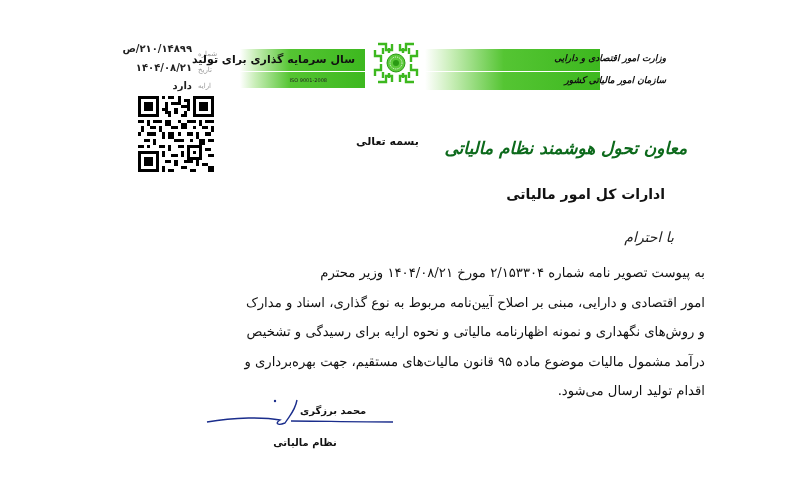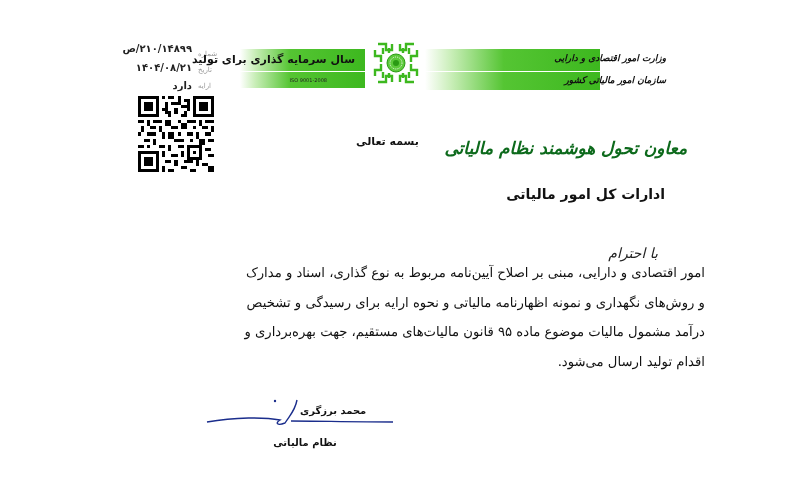--- a/index.html
+++ b/index.html
@@ -161,23 +161,24 @@
   <div class="abs rtl" style="right:-66px; top:4px; font-family:'DejaVu Serif',serif; font-style:italic; font-size:9px; font-weight:bold; color:#111; white-space:nowrap;text-align:right;">وزارت امور اقتصادی و دارایی</div>
 </div>
 <div class="abs gbar" style="left:425px; top:72px; width:175px; height:18px;">
   <div class="abs rtl" style="right:-66px; top:3px; font-family:'DejaVu Serif',serif; font-style:italic; font-size:9px; font-weight:bold; color:#111; white-space:nowrap;">سازمان امور مالیاتی کشور</div>
 </div>
 
 <div class="abs rtl title-script" style="right:113px; top:112px; white-space:nowrap;margin-top:26px;">معاون تحول هوشمند نظام مالیاتی</div>
 <div class="abs rtl basmala" style="left:356px; top:135px; white-space:nowrap;">بسمه تعالی</div>
 
 <div class="abs rtl recipient" style="right:135px; top:186px; white-space:nowrap;">ادارات کل امور مالیاتی</div>
-<div class="abs rtl salutation" style="right:142px; top:229px; white-space:nowrap;margin-top:16px;">با احترام</div>
+<div class="abs rtl salutation" style="right:126px; top:229px; white-space:nowrap;">با احترام</div>
 
 <div class="abs rtl body-text" style="top:258px; width:585px; left:120px;">
+  <p>به پیوست تصویر نامه شماره ۲/۱۵۳۳۰۴ مورخ ۱۴۰۴/۰۸/۲۱ وزیر محترم</p>
   <p>امور اقتصادی و دارایی، مبنی بر اصلاح آیین‌نامه مربوط به نوع گذاری، اسناد و مدارک</p>
   <p>و روش‌های نگهداری و نمونه اظهارنامه مالیاتی و نحوه ارایه برای رسیدگی و تشخیص</p>
   <p>درآمد مشمول مالیات موضوع ماده ۹۵ قانون مالیات‌های مستقیم، جهت بهره‌برداری و</p>
   <p>اقدام تولید ارسال می‌شود.</p>
 </div>
 
 <div class="abs" style="left:205px; top:395px; width:190px; height:60px;">
   <svg class="abs" style="left:0; top:0;" width="190" height="40" viewBox="0 0 190 40">
     <path d="M2 27 C 30 22, 60 22, 75 25 C 70 28, 72 31, 80 28 C 85 20, 90 16, 92 5 M86 26 C 110 26, 150 27, 188 27" fill="none" stroke="#1a2d8c" stroke-width="1.4"></path>
     <circle cx="70" cy="6" r="1.2" fill="#1a2d8c"></circle>

